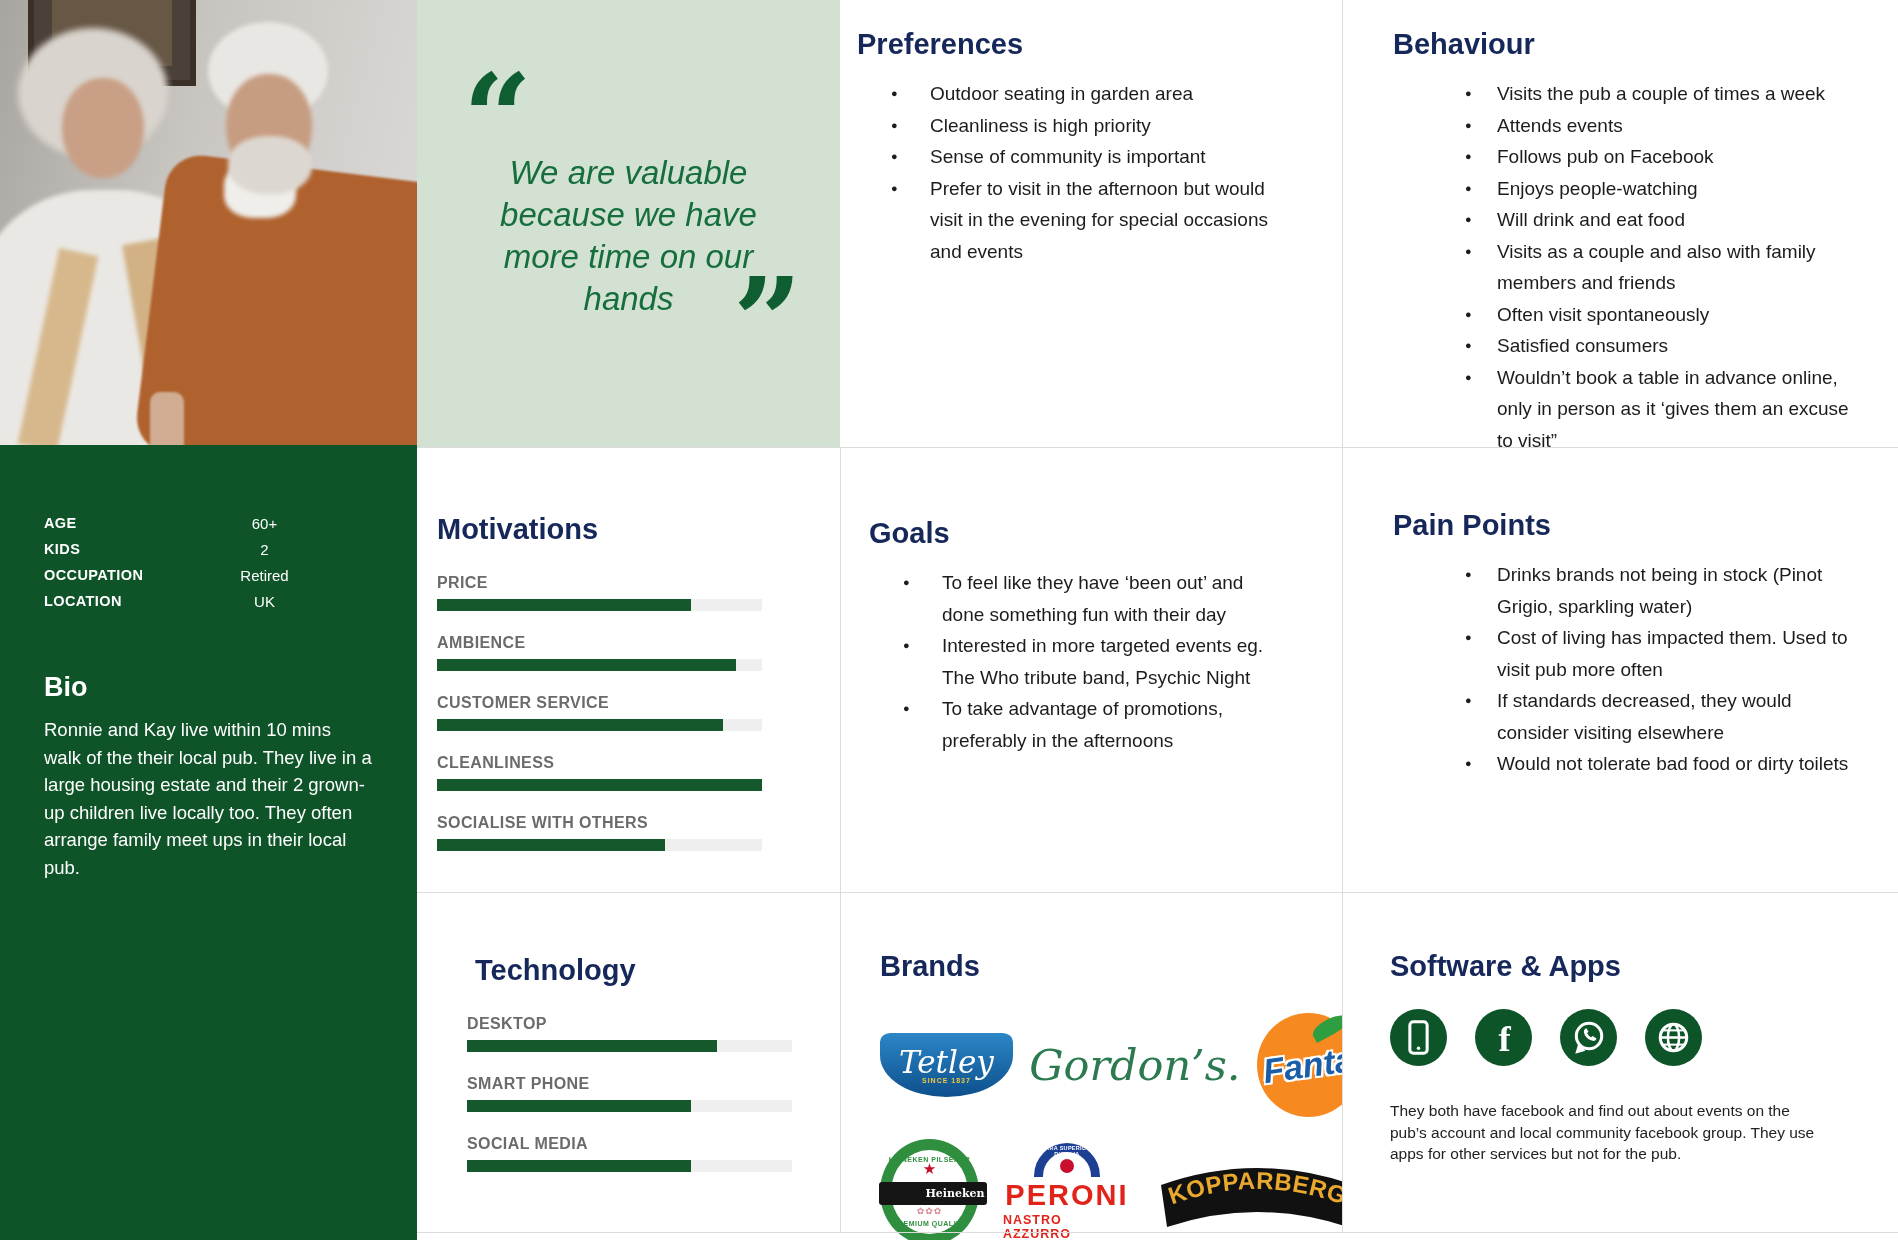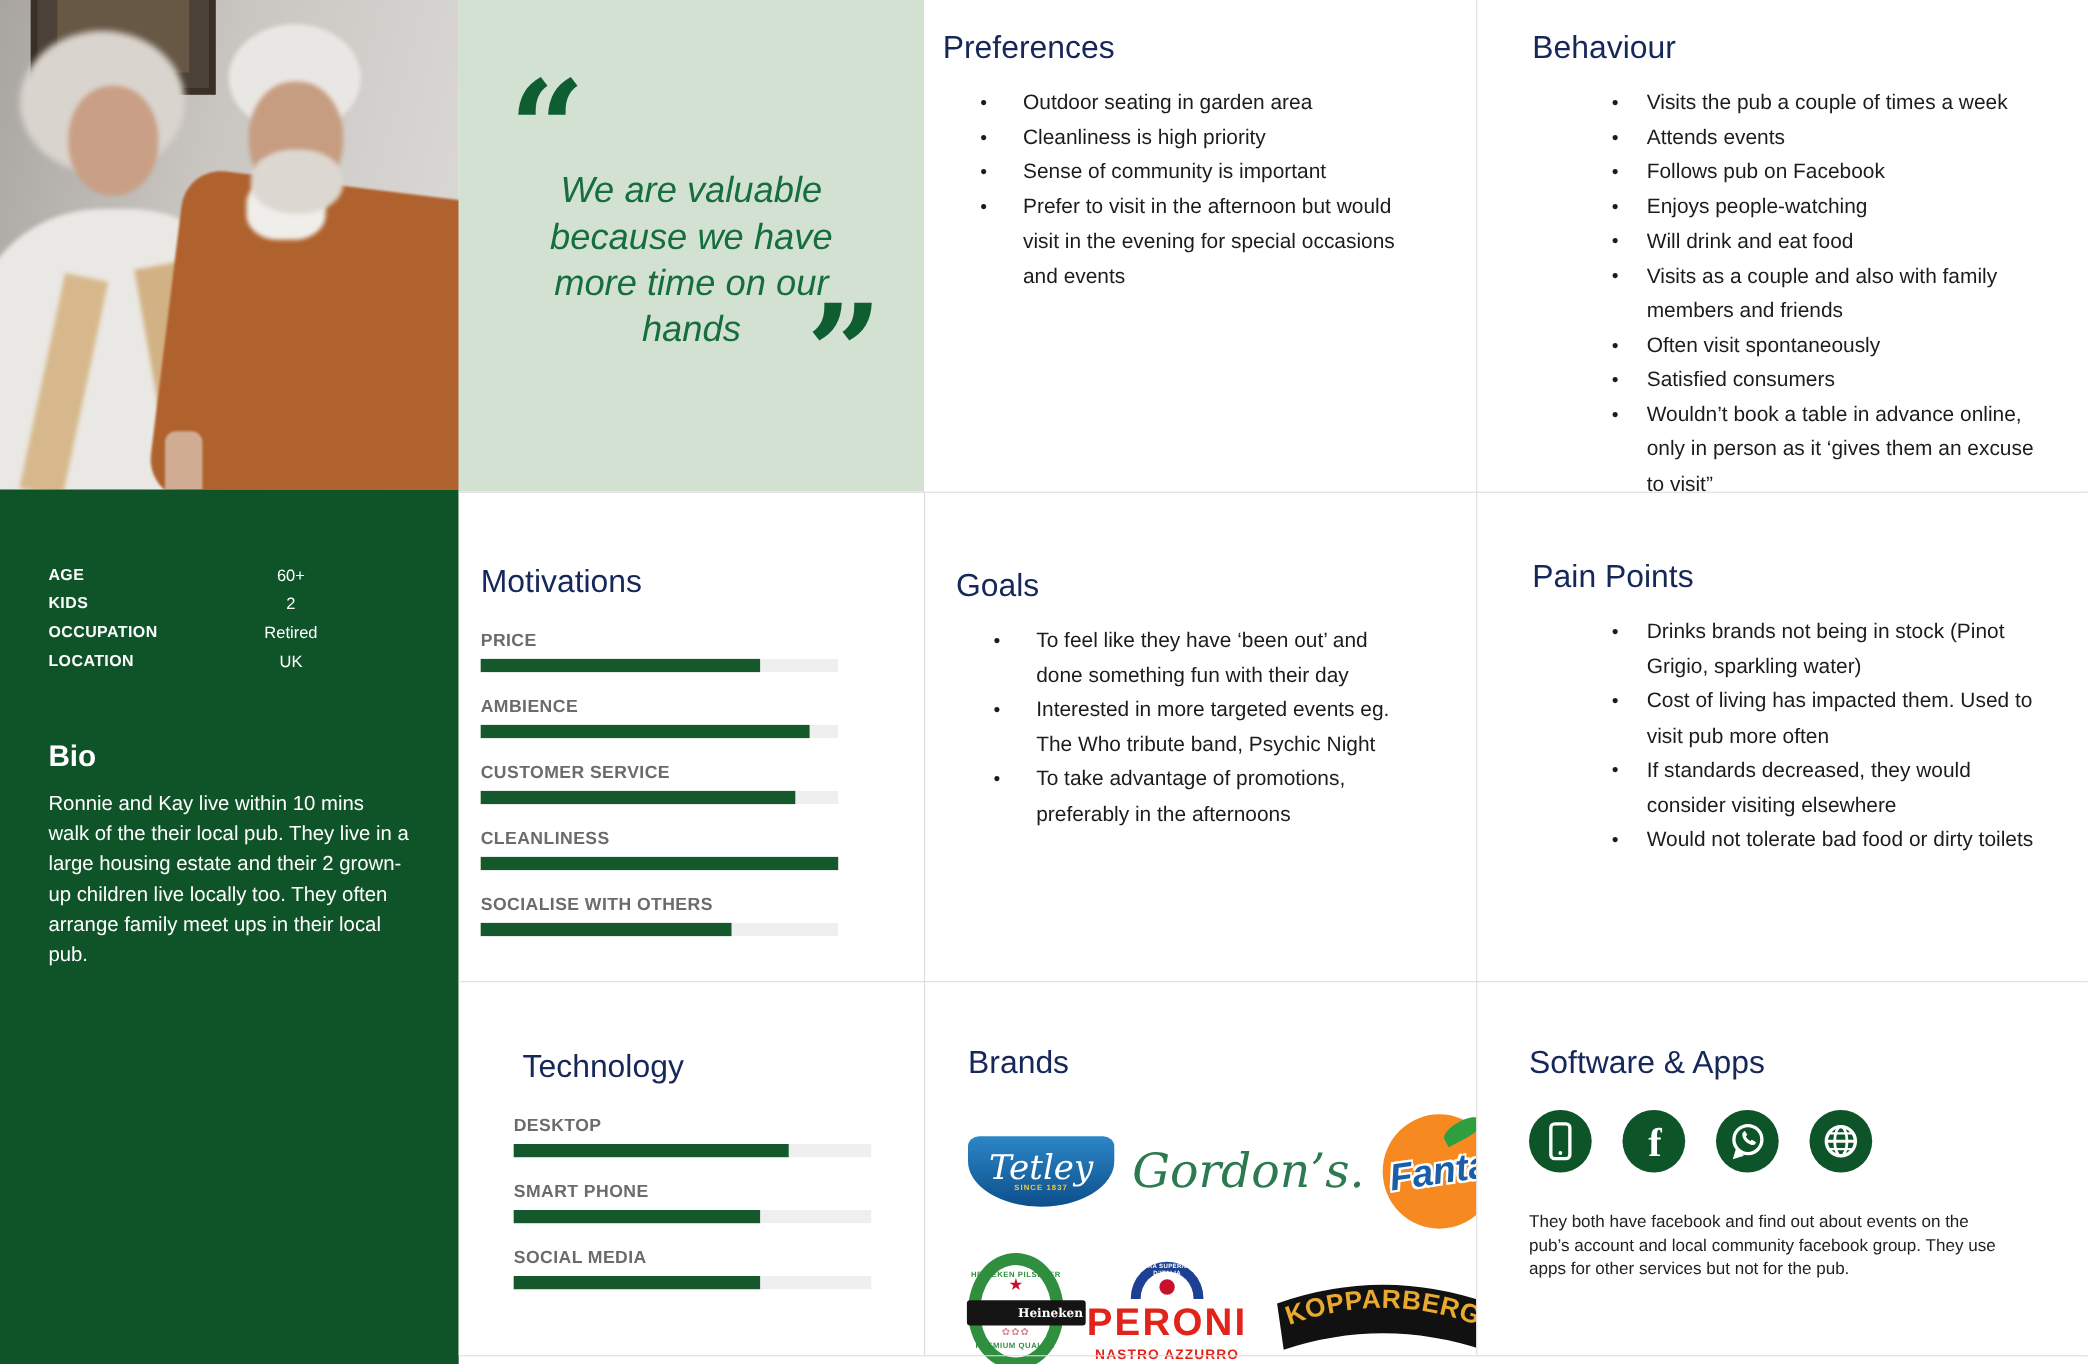--- a/index.html
+++ b/index.html
@@ -37,21 +37,21 @@
   
   .quote-block { position:absolute; left:417px; top:0; width:423px; height:447px; background:#d3e1d3; }
   .q-open, .q-close { position:absolute; font-family:"DejaVu Serif", serif; font-weight:bold; font-size:120px; line-height:1; color:#0e5e31; }
   .q-open { left:46px; top:58px; }
   .q-close { left:316px; top:262px; }
   .q-text { position:absolute; left:0; top:152px; width:100%; text-align:center; font-style:italic;
             font-size:33px; line-height:42px; color:#156e3c; }
 
   
   .cell { position:absolute; background:#fff; }
-  .cell h2 { font-size:29px; font-weight:normal; color:#16275a; }
+  .cell h2 { font-size:29px; font-weight:bold; color:#16275a; }
   .bullets { list-style:none; margin-top:17px; }
   .bullets li { position:relative; font-size:19px; line-height:31.5px; color:#1c1c1c; }
   .cell-pref  { left:840px;  top:0;     width:502px; height:447px; padding:28px 0 0 17px; }
   .cell-behav { left:1342px; top:0;     width:556px; height:447px; padding:28px 0 0 51px; }
   .cell-goals { left:840px;  top:447px; width:502px; height:445px; padding:70px 0 0 17px;margin-left:12px; }
   .cell-pain  { left:1342px; top:447px; width:556px; height:445px; padding:62px 0 0 51px; }
   .cell-motiv { left:417px;  top:447px; width:423px; height:445px; padding:66px 0 0 20px; }
   .cell-tech  { left:417px;  top:892px; width:423px; height:340px; padding:62px 0 0 50px; }
   .cell-brands{ left:840px;  top:892px; width:502px; height:340px; padding:58px 0 0 40px; }
   .cell-soft  { left:1342px; top:892px; width:556px; height:340px; padding:58px 0 0 48px; }
@@ -90,21 +90,21 @@
   .logo-heineken .h-banner { position:absolute; top:32px; left:-12px; width:108px; height:23px; background:#141414; border-radius:3px;
       display:flex; align-items:center; justify-content:center; }
   .logo-heineken .h-name { font-family:"DejaVu Serif", serif; font-weight:bold; color:#fff; font-size:11px;margin-left:44px; }
   .logo-heineken .h-bottom { position:absolute; bottom:7px; font-size:7px; font-weight:bold; color:#2f8f3f; letter-spacing:.5px; white-space:nowrap; }
   .logo-heineken .h-hops { position:absolute; bottom:18px; font-size:9px; color:#d98a94; letter-spacing:1px; }
   .logo-peroni { width:140px; flex-direction:column; }
   .logo-peroni .p-crest { position:relative; width:66px; height:34px; background:#1d3f94; border-radius:33px 33px 0 0; overflow:hidden; }
   .logo-peroni .p-crest-in { position:absolute; left:9px; top:9px; width:48px; height:25px; background:#fff; border-radius:24px 24px 0 0; }
   .logo-peroni .p-crest-txt { position:absolute; width:100%; top:2px; text-align:center; font-size:5.5px; font-weight:bold; color:#fff; letter-spacing:.3px; }
   .logo-peroni .p-medal { position:absolute; left:26px; top:16px; width:14px; height:14px; background:#c8102e; border-radius:50%; }
-  .logo-peroni .p-name { font-size:35px; font-weight:bold; color:#e2231a; letter-spacing:2px; margin-top:2px; }
+  .logo-peroni .p-name { font-size:29px; font-weight:bold; color:#e2231a; letter-spacing:2px; margin-top:2px; }
   .logo-peroni .p-sub { font-size:12.5px; font-weight:bold; color:#e2231a; letter-spacing:1px; margin-top:1px; }
   .logo-kopparberg { width:205px; height:82px; }
 
   
   .app-icons { display:flex; gap:28px; margin-top:26px; }
   .app-icon { width:57px; height:57px; border-radius:50%; background:#0d5429; display:flex; align-items:center; justify-content:center; }
   .soft-text { margin-top:34px; font-size:15.5px; line-height:21.5px; color:#222; max-width:428px; }
 
   
   .vline, .hline { position:absolute; background:#dcdcdc; }

